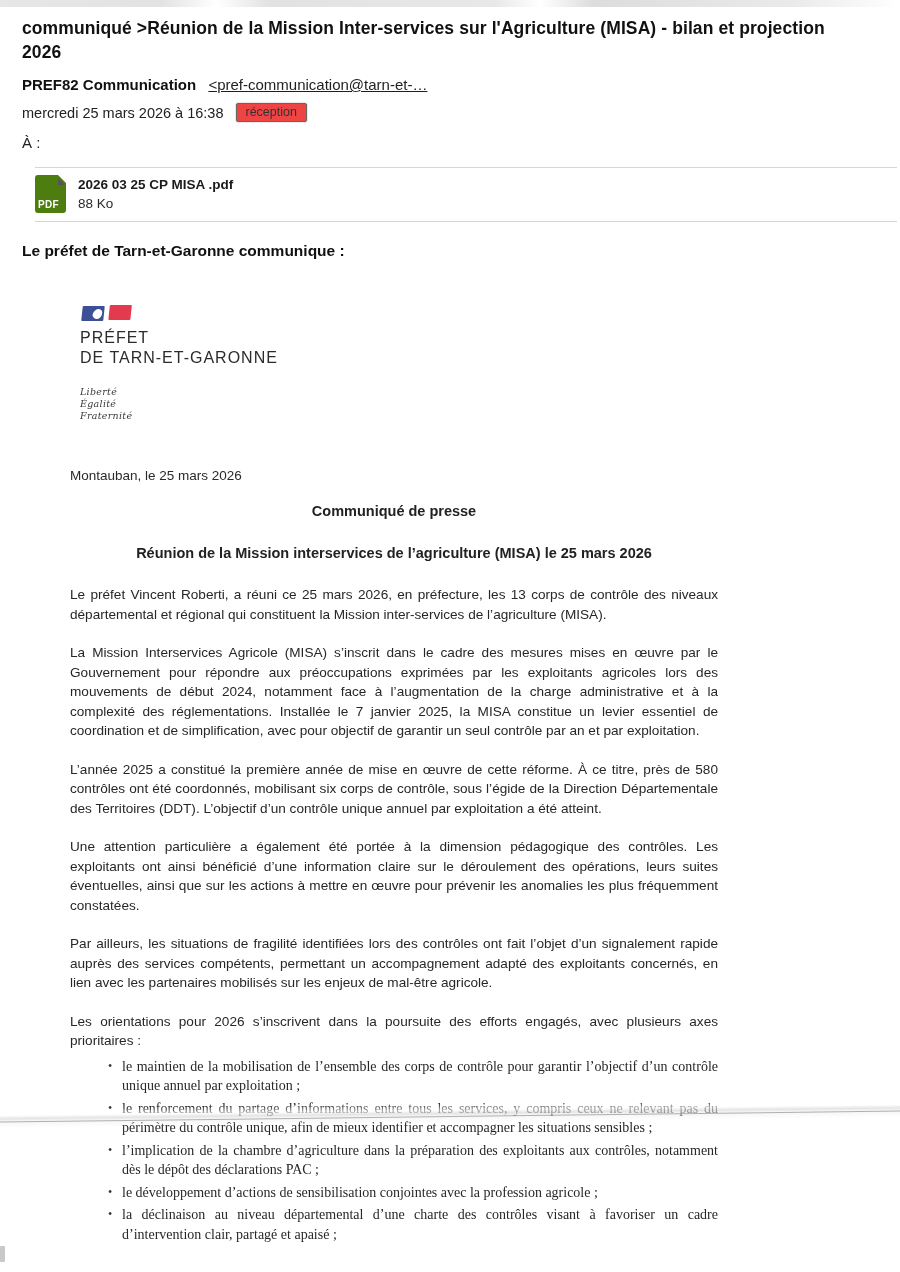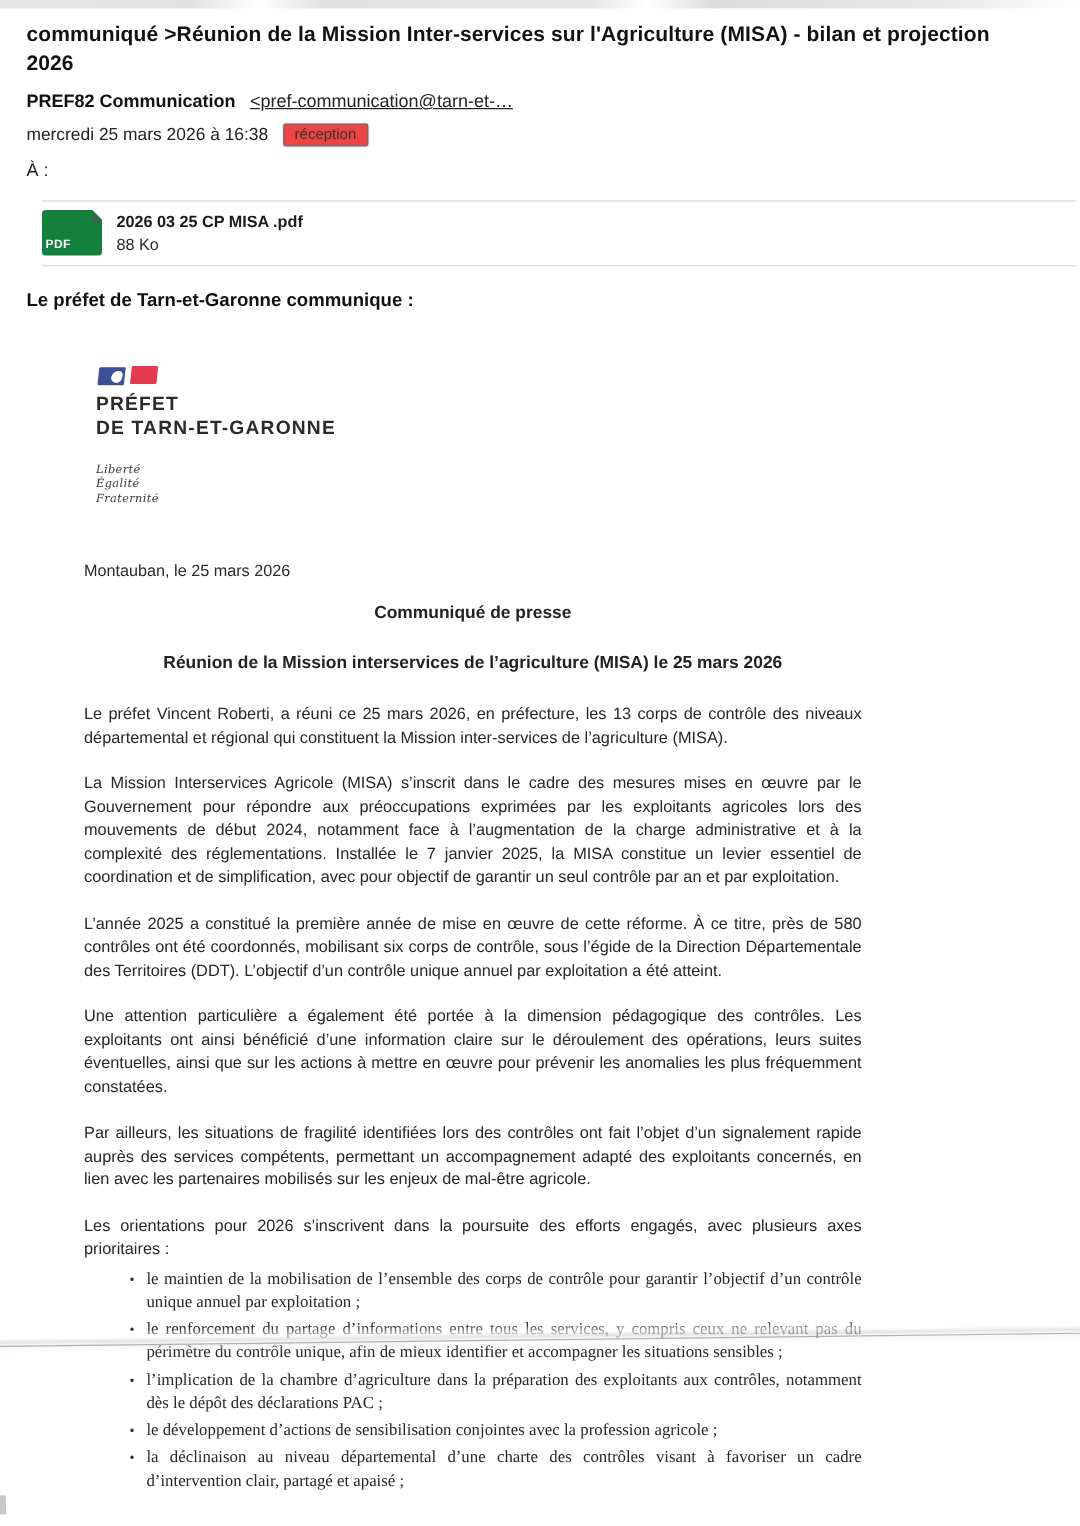--- a/index.html
+++ b/index.html
@@ -61,21 +61,21 @@
   }
   .to-row{margin-top:12px;font-size:15px;color:#222;}
 
   
   .attachment-strip{
     margin:16px 0 0 35px;width:862px;
     border-top:1px solid #d6d6d6;border-bottom:1px solid #d6d6d6;
     padding:7px 0 8px;display:flex;align-items:center;
   }
   .pdf-icon{
-    position:relative;width:50px;height:38px;background:#15803d;
+    position:relative;width:31px;height:38px;background:#4d7c0f;
     border-radius:3px;flex:0 0 auto;cursor:pointer;
   }
   .pdf-icon::before{ 
     content:"";position:absolute;top:-1px;right:-2px;
     border-style:solid;border-width:0 11px 11px 0;
     border-color:transparent #ffffff transparent transparent;
   }
   .pdf-icon::after{
     content:"";position:absolute;top:3px;right:1px;width:7px;height:7px;
     background:#55555a;clip-path:polygon(0 0,100% 100%,0 100%);
@@ -104,21 +104,21 @@
   .flag-blue::after{ 
     content:"";position:absolute;right:2px;top:3px;width:9px;height:10px;
     background:#fff;border-radius:60% 40% 50% 60%/60% 50% 50% 40%;
     transform:rotate(14deg);
   }
   .flag-red{
     width:22px;height:15px;background:#e43a4e;
     transform:skewX(-6deg) translateY(-1px);border-radius:1px;
   }
   .gov-title{
-    margin-top:6px;font-weight:bold;color:#2b2b2b;
+    margin-top:6px;font-weight:normal;color:#2b2b2b;
     font-size:16px;line-height:20px;letter-spacing:1px;
   }
   .gov-motto{
     margin-top:18px;font-family:"DejaVu Serif","Liberation Serif",serif;
     font-style:italic;font-size:9.5px;line-height:12px;color:#3a3a3a;
     letter-spacing:.3px;
   }
 
   .dateline{margin-top:46px;text-align:left;font-size:13.5px;color:#2a2a2a;padding-right:3px;}
   .kicker{margin-top:20px;text-align:center;font-weight:bold;font-size:14.5px;color:#222;}

